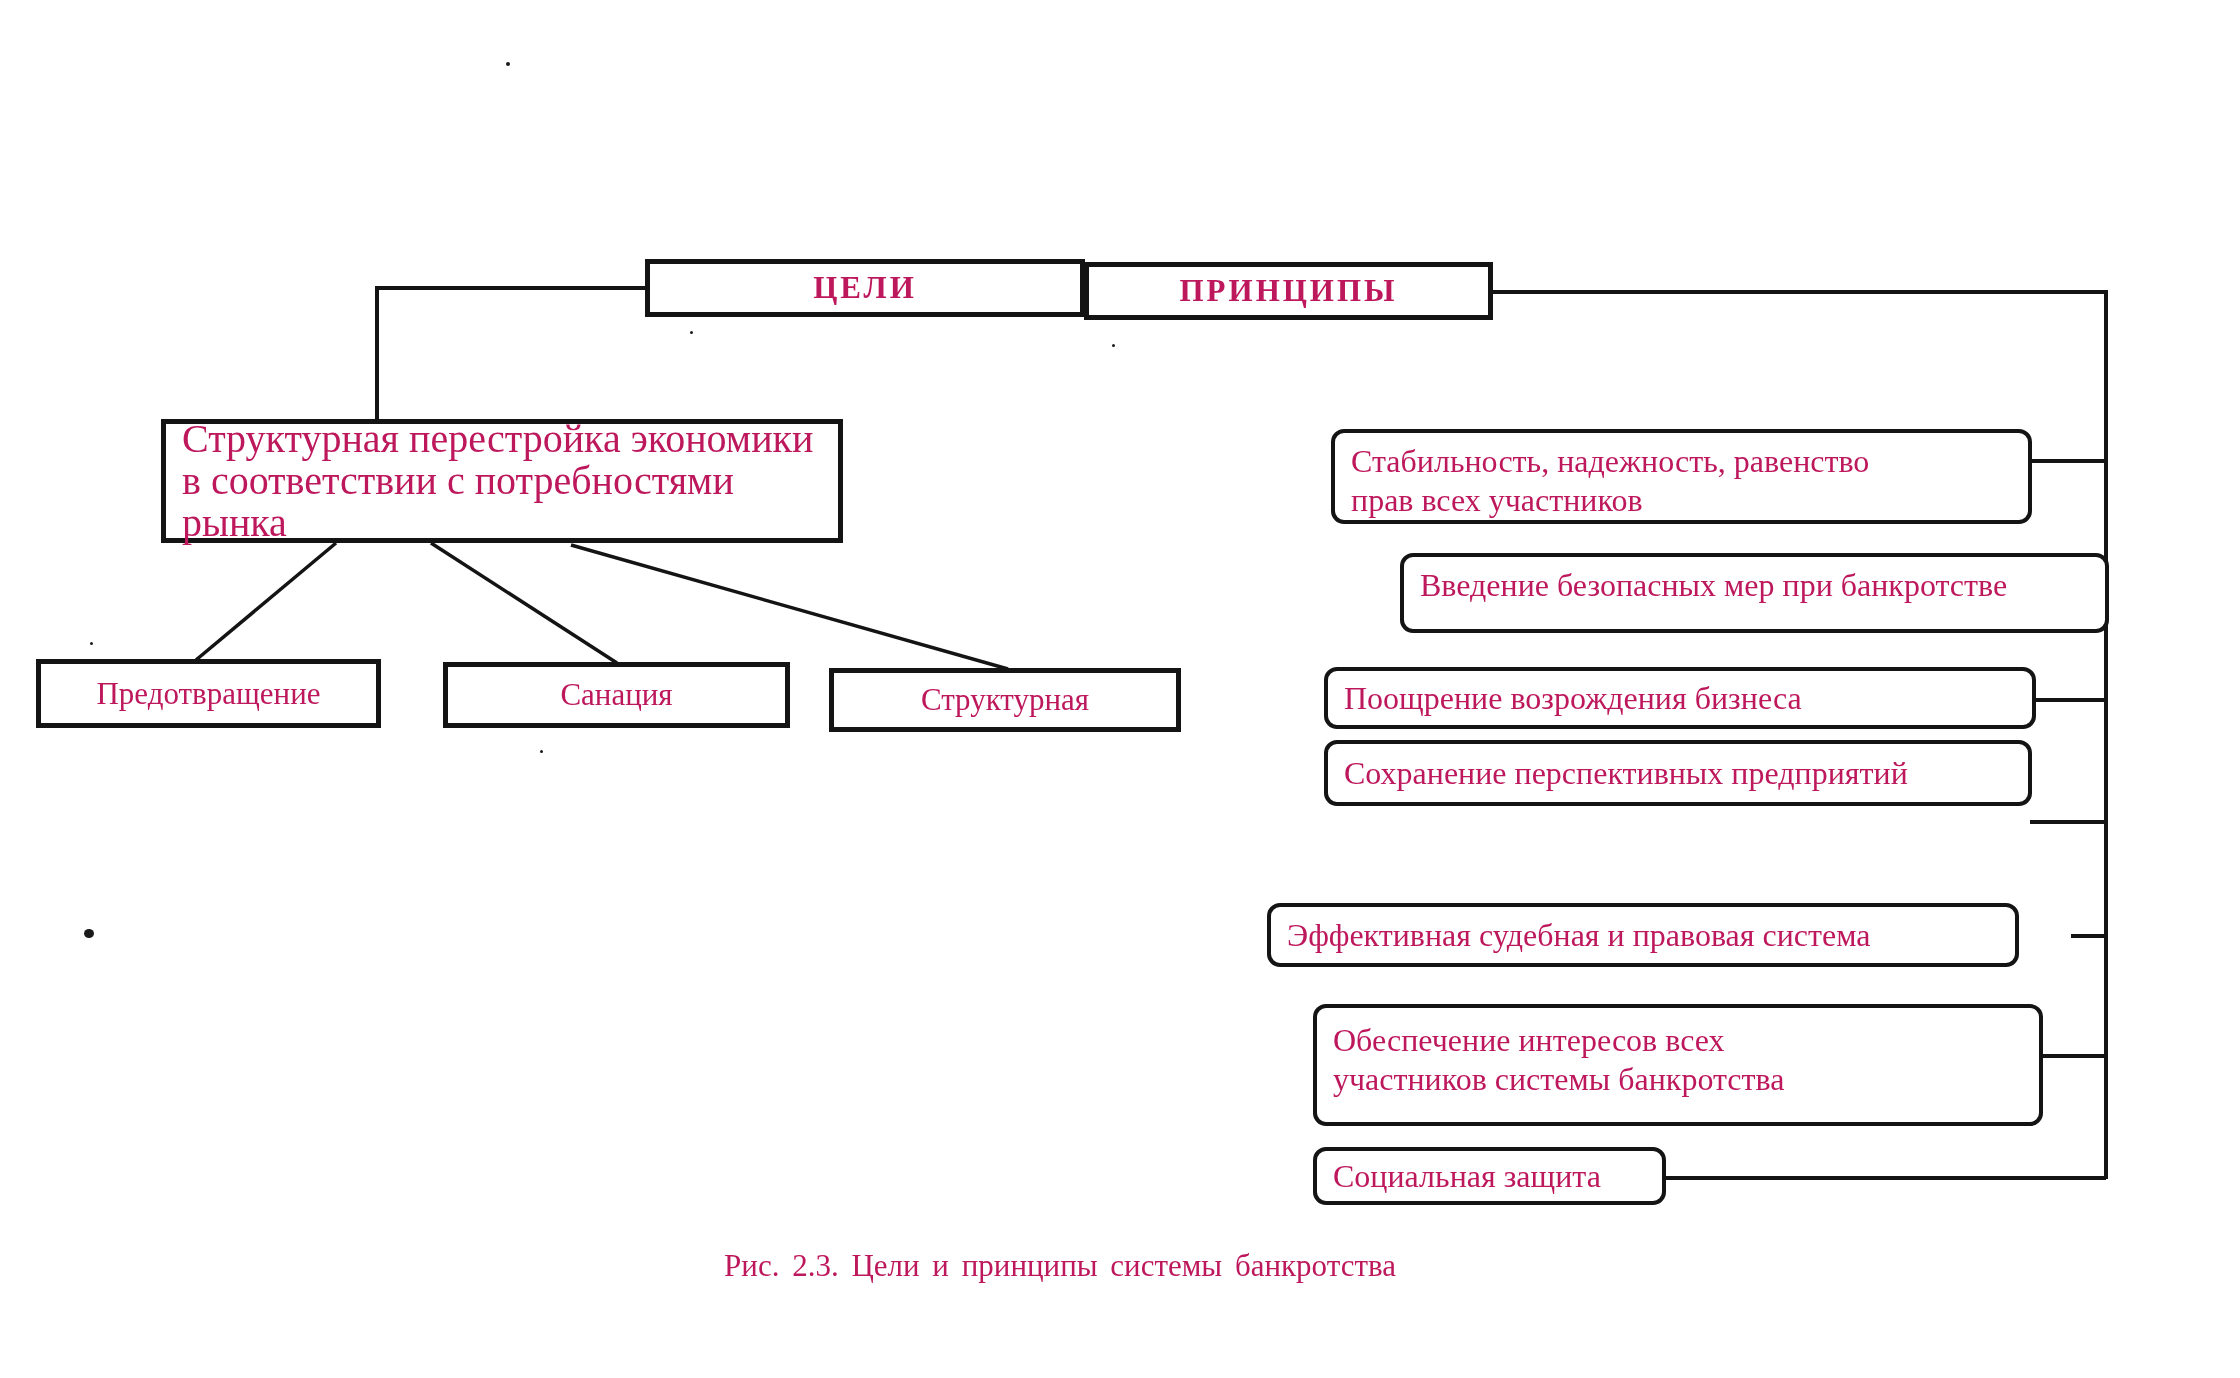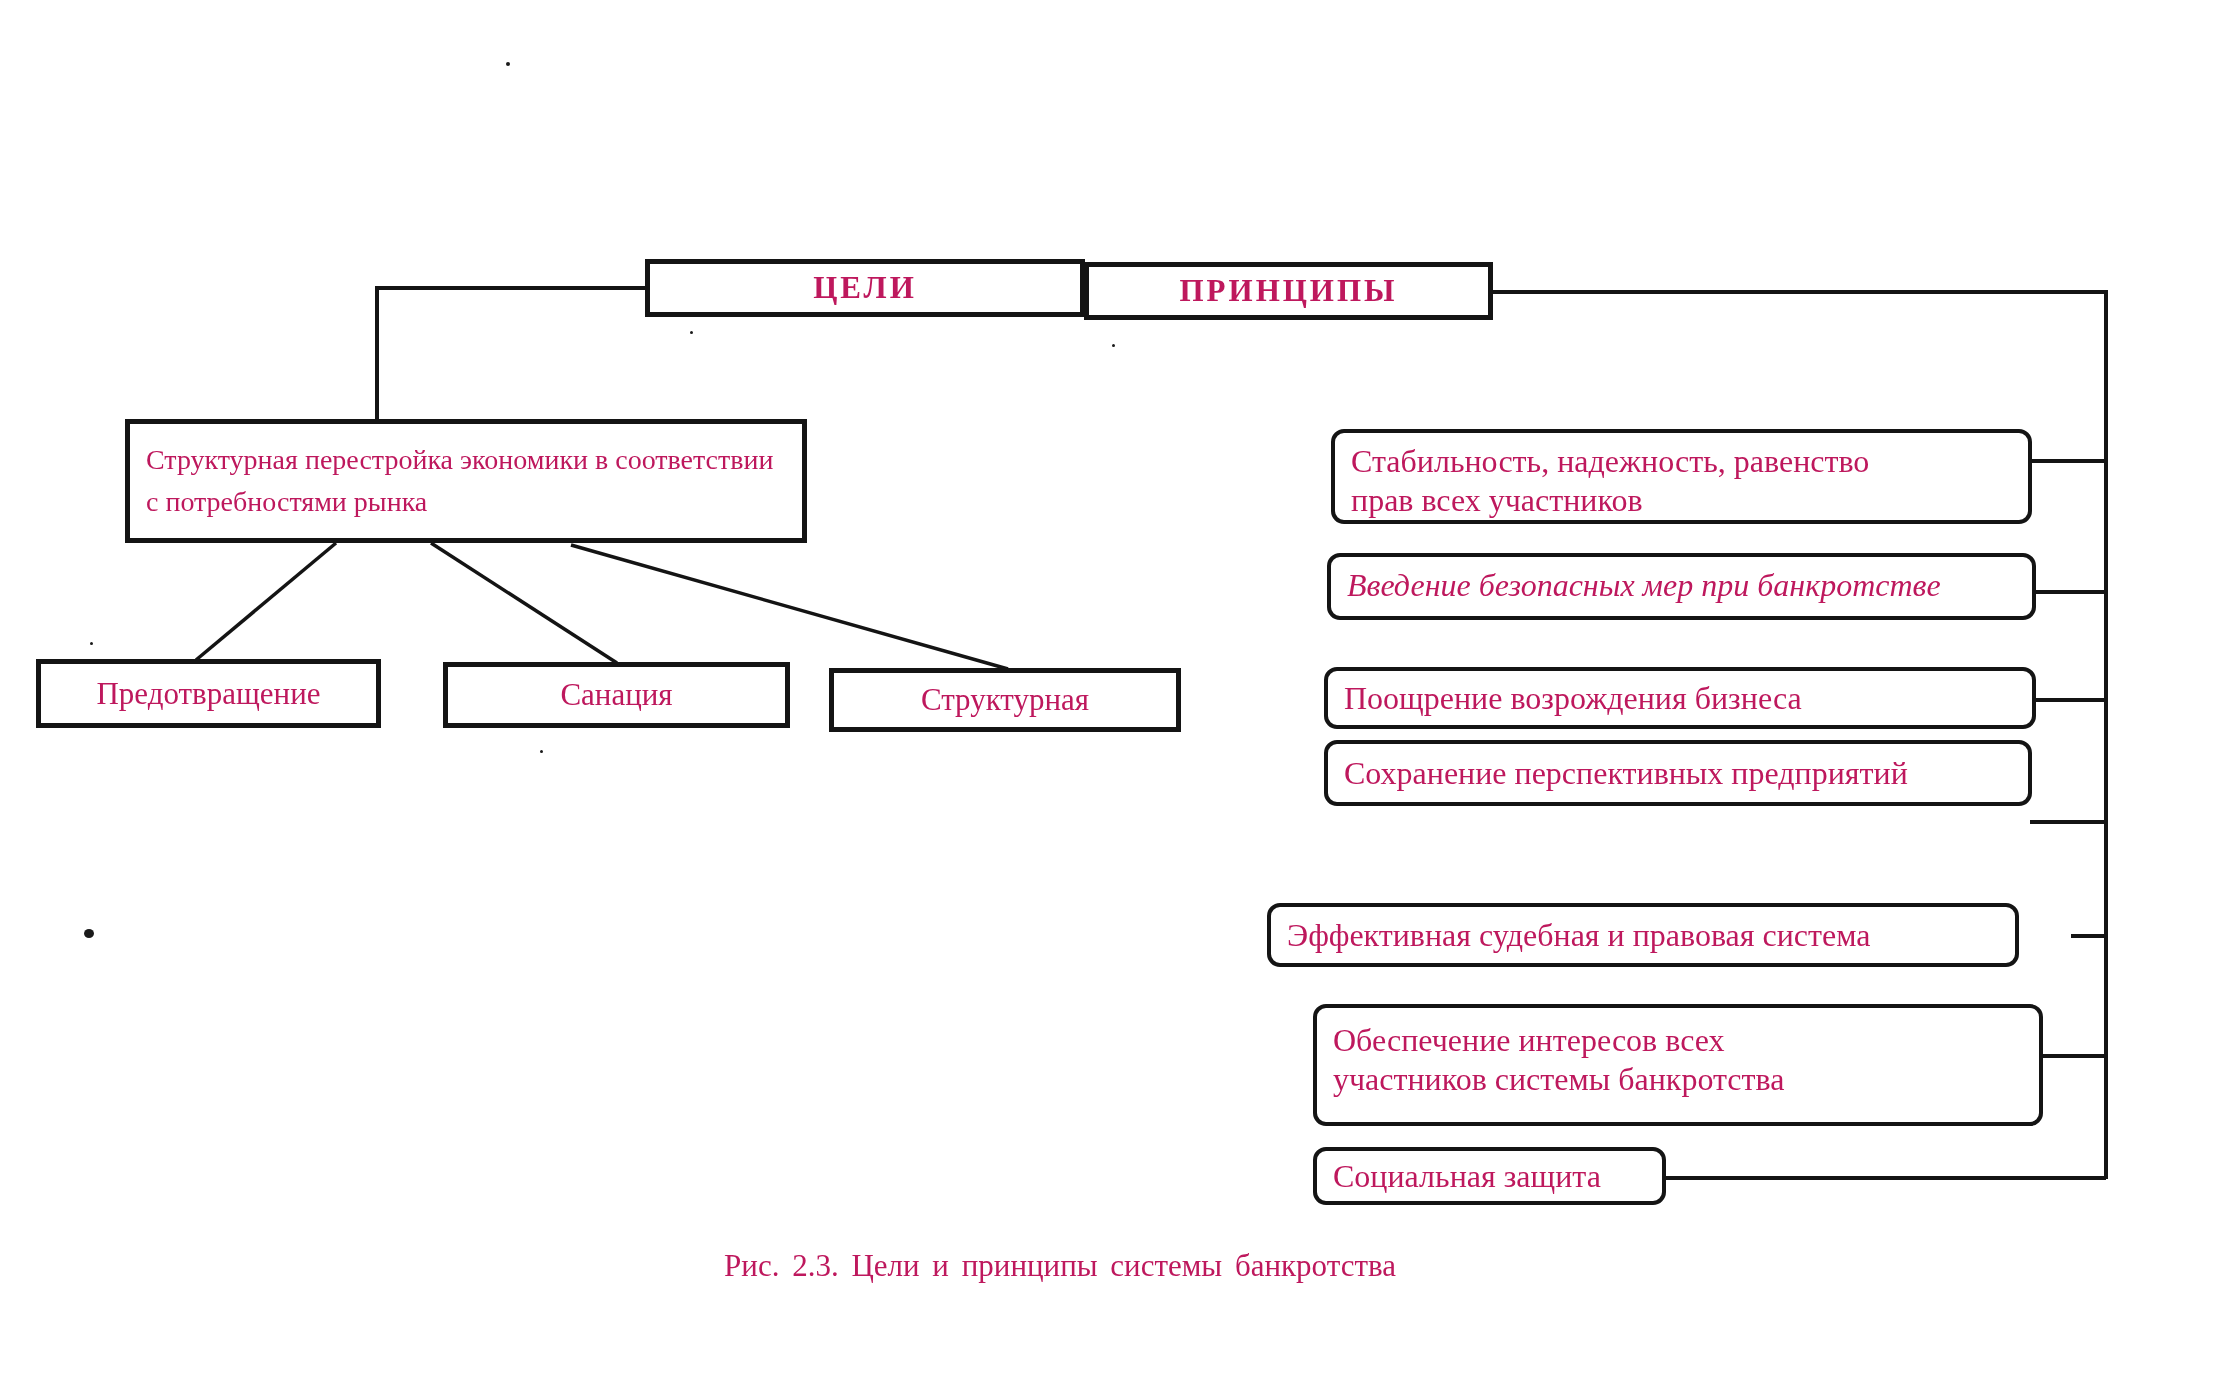--- a/index.html
+++ b/index.html
@@ -19,23 +19,24 @@
     box-sizing:border-box;
     display:flex;
   }
   .thin{border-width:4px;}
   .hdr{
     align-items:center;justify-content:center;
     font-weight:bold;font-size:31px;letter-spacing:3px;
   }
   .root-box{
     align-items:center;
-    font-size:28px;line-height:42px;
+    font-size:40px;line-height:42px;
     padding:6px 14px 6px 16px;
     text-align:left;
+    margin-left:36px;
   }
   .child-box{
     align-items:center;justify-content:center;
     font-size:31px;
   }
   .p-box{
     font-size:32px;line-height:39px;
     padding:9px 12px 6px 16px;
     align-items:flex-start;
     border-radius:13px;
@@ -88,21 +89,21 @@
   <div class="dbox child-box" style="left:443px;top:662px;width:347px;height:66px;">
     <span>Санация</span>
   </div>
   <div class="dbox child-box" style="left:829px;top:668px;width:352px;height:64px;">
     <span>Структурная</span>
   </div>
 
   <div class="dbox thin p-box pr1" style="left:1331px;top:429px;width:701px;height:95px;">
     <span>Стабильность, надежность, равенство прав всех участников</span>
   </div>
-  <div class="dbox thin p-box" style="left:1327px;top:553px;width:709px;height:67px;font-style:italic;">
+  <div class="dbox thin p-box" style="left:1400px;top:553px;width:709px;height:80px;">
     <span>Введение безопасных мер при банкротстве</span>
   </div>
   <div class="dbox thin p-box p-center" style="left:1324px;top:667px;width:712px;height:62px;">
     <span>Поощрение возрождения бизнеса</span>
   </div>
   <div class="dbox thin p-box p-center" style="left:1324px;top:740px;width:708px;height:66px;">
     <span>Сохранение перспективных предприятий</span>
   </div>
   <div class="dbox thin p-box p-center" style="left:1267px;top:903px;width:752px;height:64px;">
     <span>Эффективная судебная и правовая система</span>

